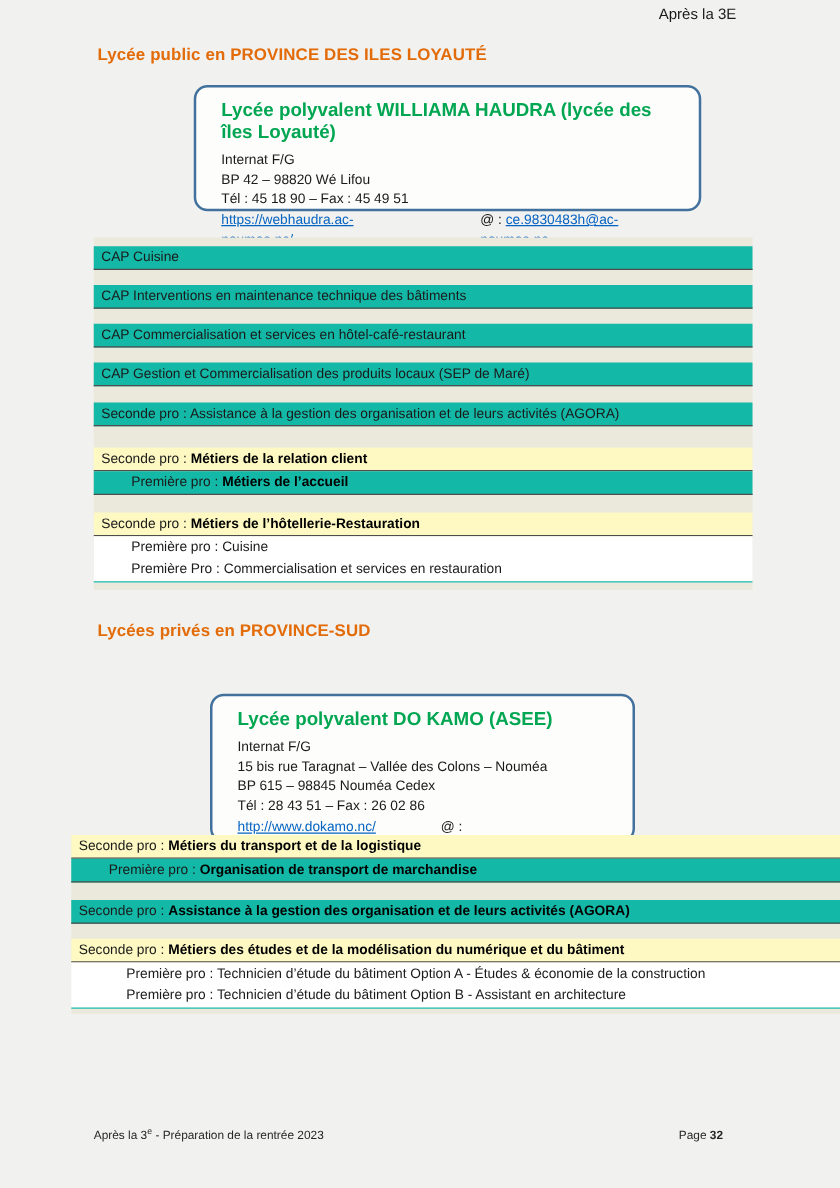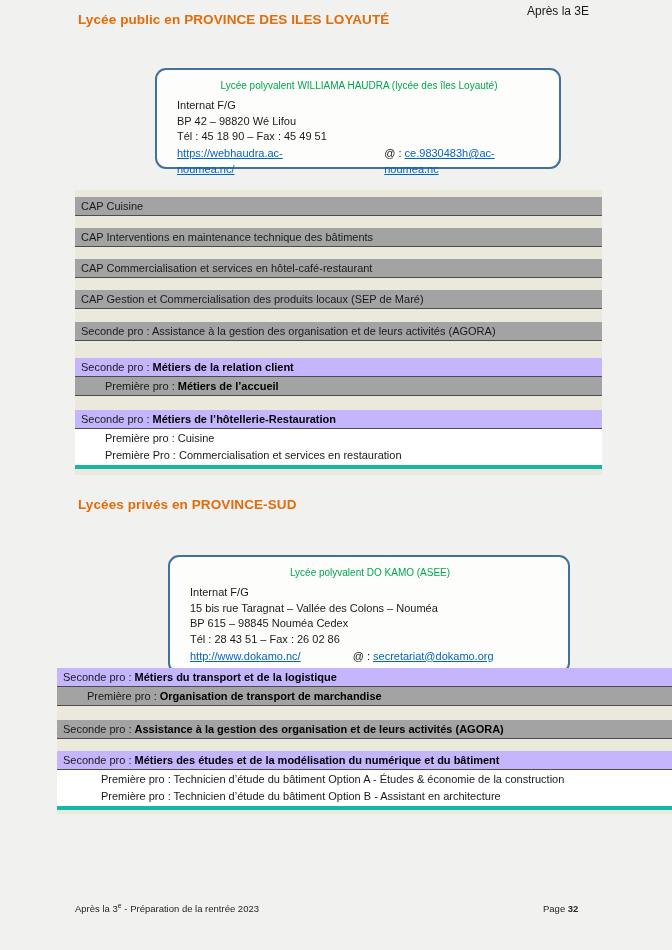--- a/index.html
+++ b/index.html
@@ -15,68 +15,67 @@
   .corner-label {
     position: absolute; top: 4px; left: 527px;
     font-size: 12px; color: #1a1a1a;
   }
 
   .section-title {
     position: absolute; left: 78px;
     font-size: 13.5px; font-weight: bold; color: #e36c0a;
     letter-spacing: 0.1px;
   }
-  #section1-title { top: 12px; }
+  #section1-title { top: 36px; }
   #section2-title { top: 497px; }
 
   .info-box {
     position: absolute;
     background: #fdfdfb;
     border: 2px solid #41719c;
     border-radius: 11px;
     padding: 10px 18px 8px 20px;
   }
   #school1-box { left: 155px; top: 68px; width: 406px; height: 101px; }
-  #school2-box { left: 168px; top: 555px; width: 402px; height: 119px; }
+  #school2-box { left: 168px; top: 555px; width: 340px; height: 119px; }
 
   .box-title {
-    font-size: 10px; font-weight: normal; color: #00a651;
+    font-size: 15px; font-weight: bold; color: #00a651;
     margin-bottom: 7px;
-    text-align: center;
   }
   .box-line { font-size: 11px; line-height: 15.5px; color: #1a1a1a; }
   .box-links { font-size: 11px; line-height: 16px; margin-top: 0.5px; display: flex; }
   .box-links .email-part { margin-left: 52px; }
   a.doc-link { color: #0563c1; text-decoration: underline; cursor: pointer; }
   .email-prefix { color: #1a1a1a; }
 
   .prog-table {
     position: absolute;
     background: #ebe8dc;
   }
   #table1 { left: 75px; top: 190px; width: 527px; padding: 7px 0 6px 0; }
   #table2 { left: 57px; top: 668px; width: 632px; padding: 0 0 4px 0; }
 
   .row {
-    background: #a3a3a3;
+    background: #14b8a6;
     border-bottom: 1px solid #4d4d4d;
     font-size: 11px;
     line-height: 16px;
     padding: 1px 6px 1px 6px;
     white-space: nowrap;
     overflow: hidden;
   }
-  .row.highlight { background: #c4b5fd; }
+  .row.highlight { background: #fef9c3; }
   .row.indent1 { padding-left: 30px; }
   #table2 .row.indent1 { }
   .row b, .row .bold { font-weight: bold; color: #000; }
   .spacer { background: transparent; }
   .sp12 { height: 12px; } .sp13 { height: 13px; }
   .sp14 { height: 14px; } .sp17 { height: 17px; }
-  .multi-line { background: #ffffff; border-bottom: 4px solid #14b8a6; padding: 1px 0 2px 0; }
+  .multi-line { background: #ffffff; border-bottom: 1px solid #14b8a6; padding: 1px 0 2px 0; }
   .multi-line .sub { font-size: 11px; line-height: 16.5px; padding: 0 6px 0 30px; white-space: nowrap; }
   #table2 .multi-line .sub { padding-left: 44px; }
 
   .footer { position: absolute; top: 903px; font-size: 9.5px; color: #262626; }
   #footer-left { left: 75px; }
   #footer-right { left: 543px; }
   #footer-right .page-num { font-weight: bold; }
   sup { font-size: 7px; vertical-align: super; line-height: 0; }
 </style>
 </head>

